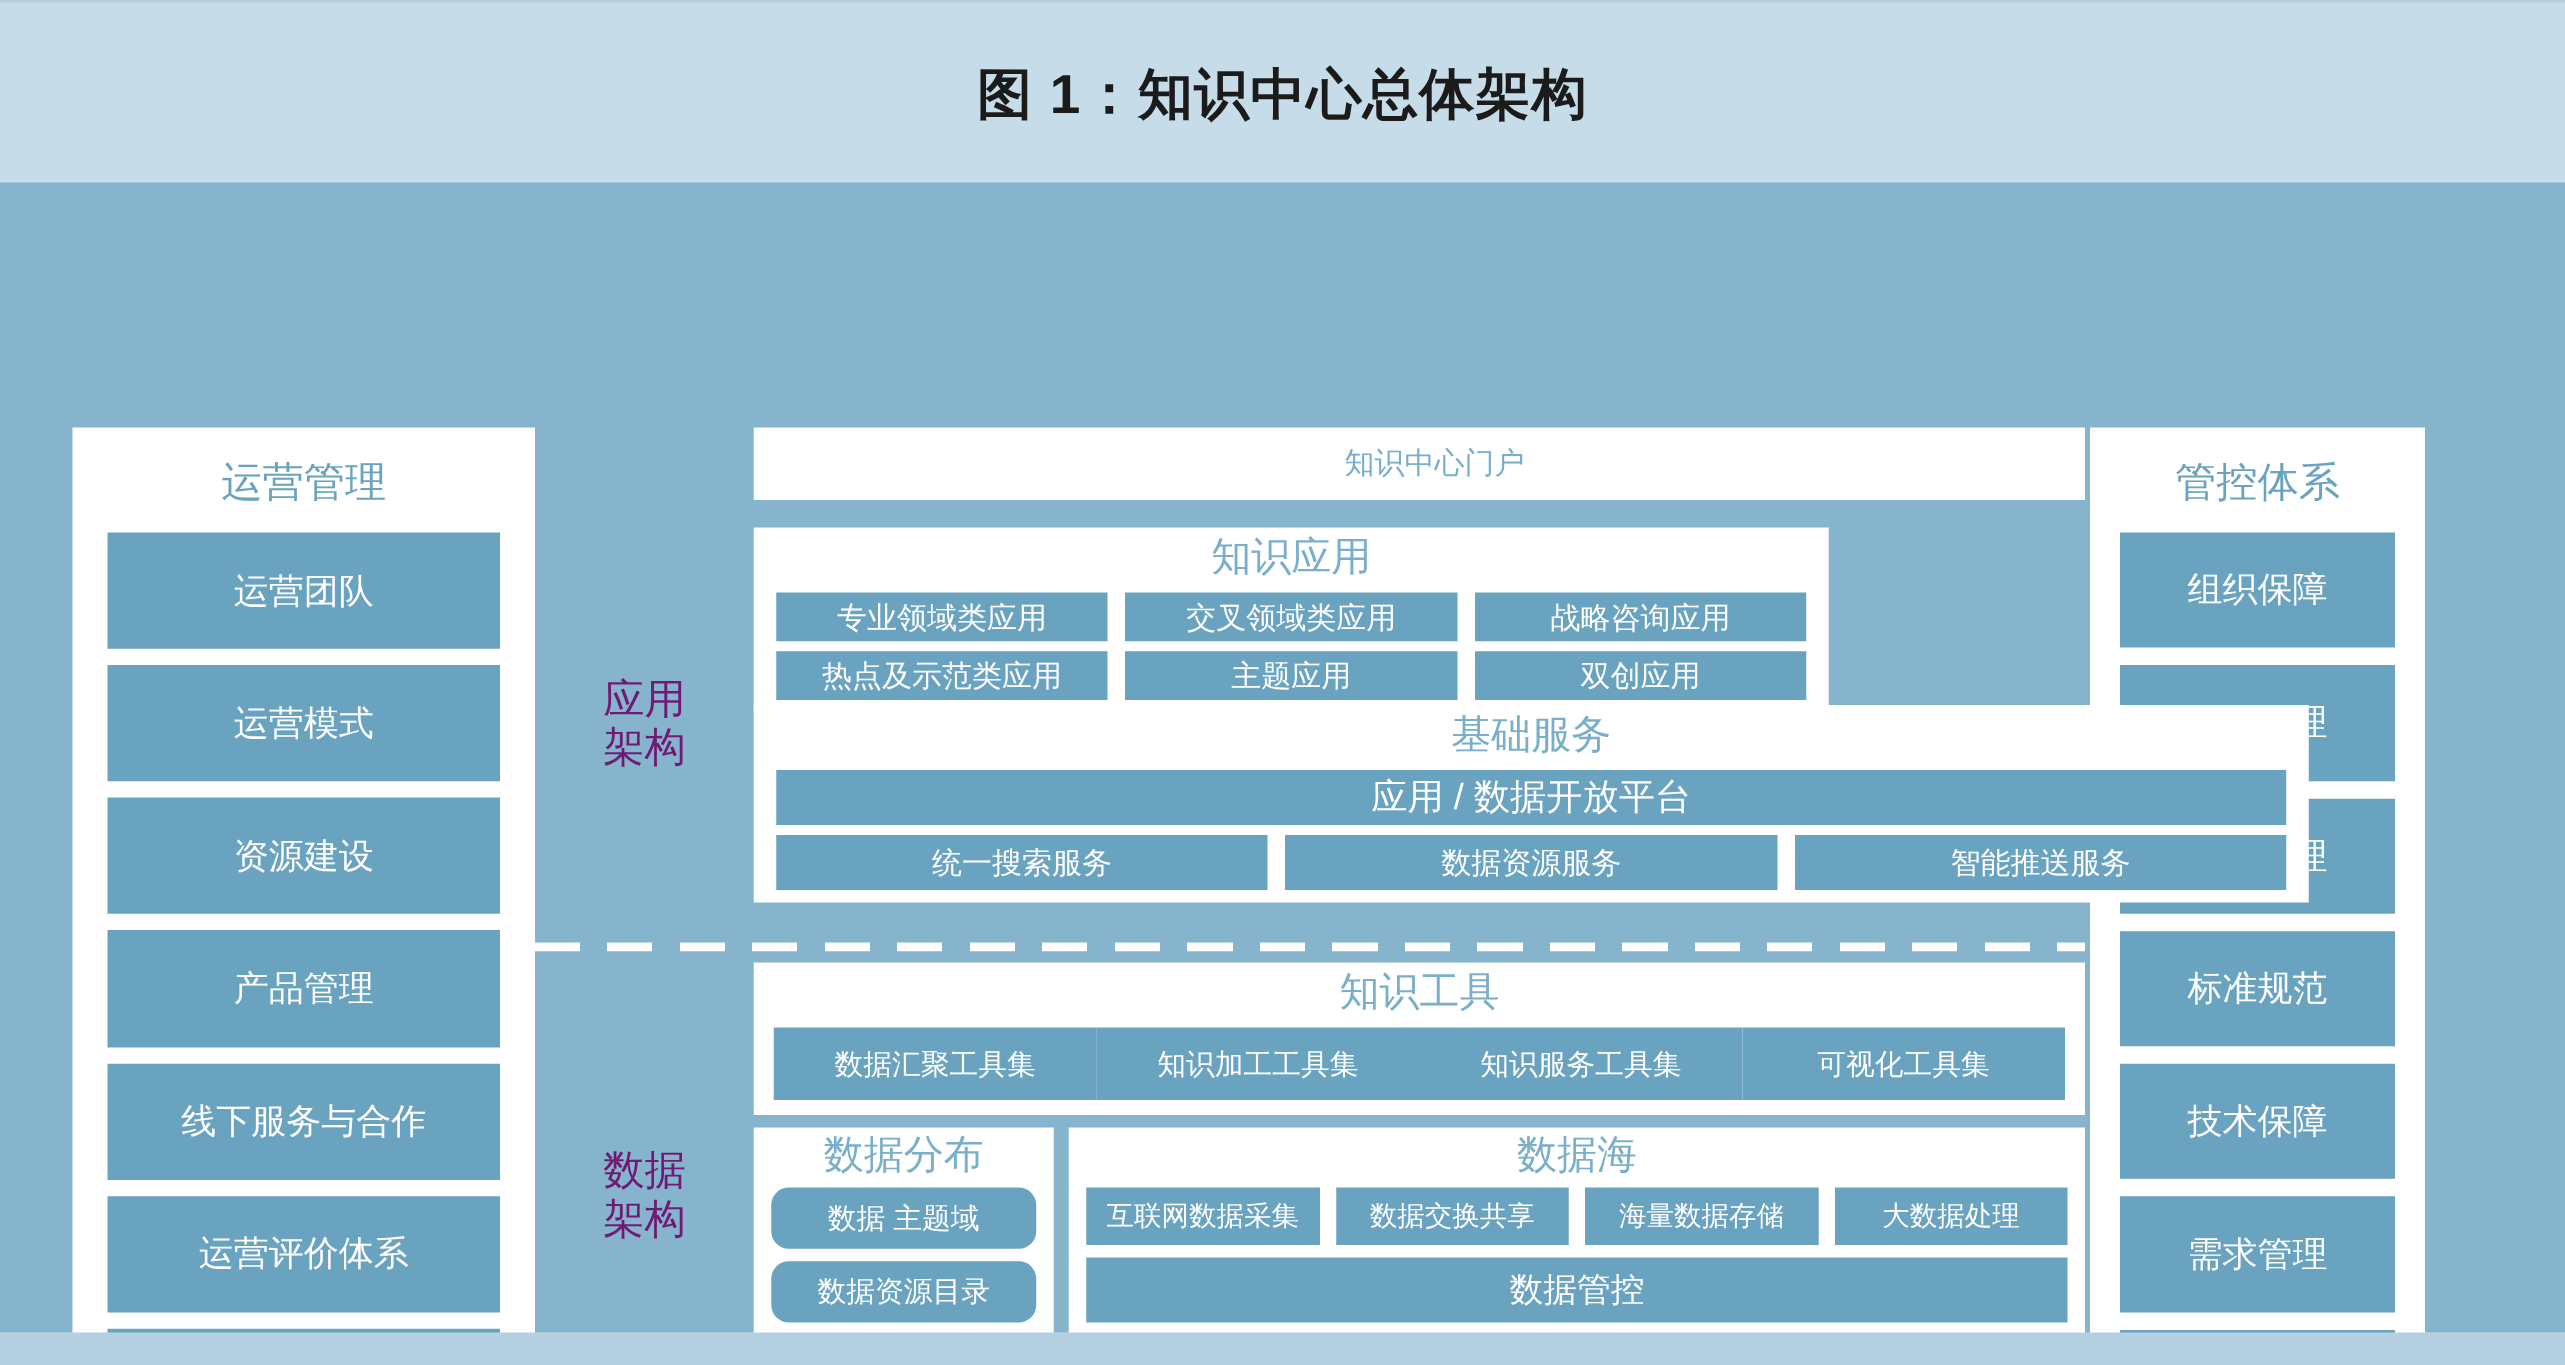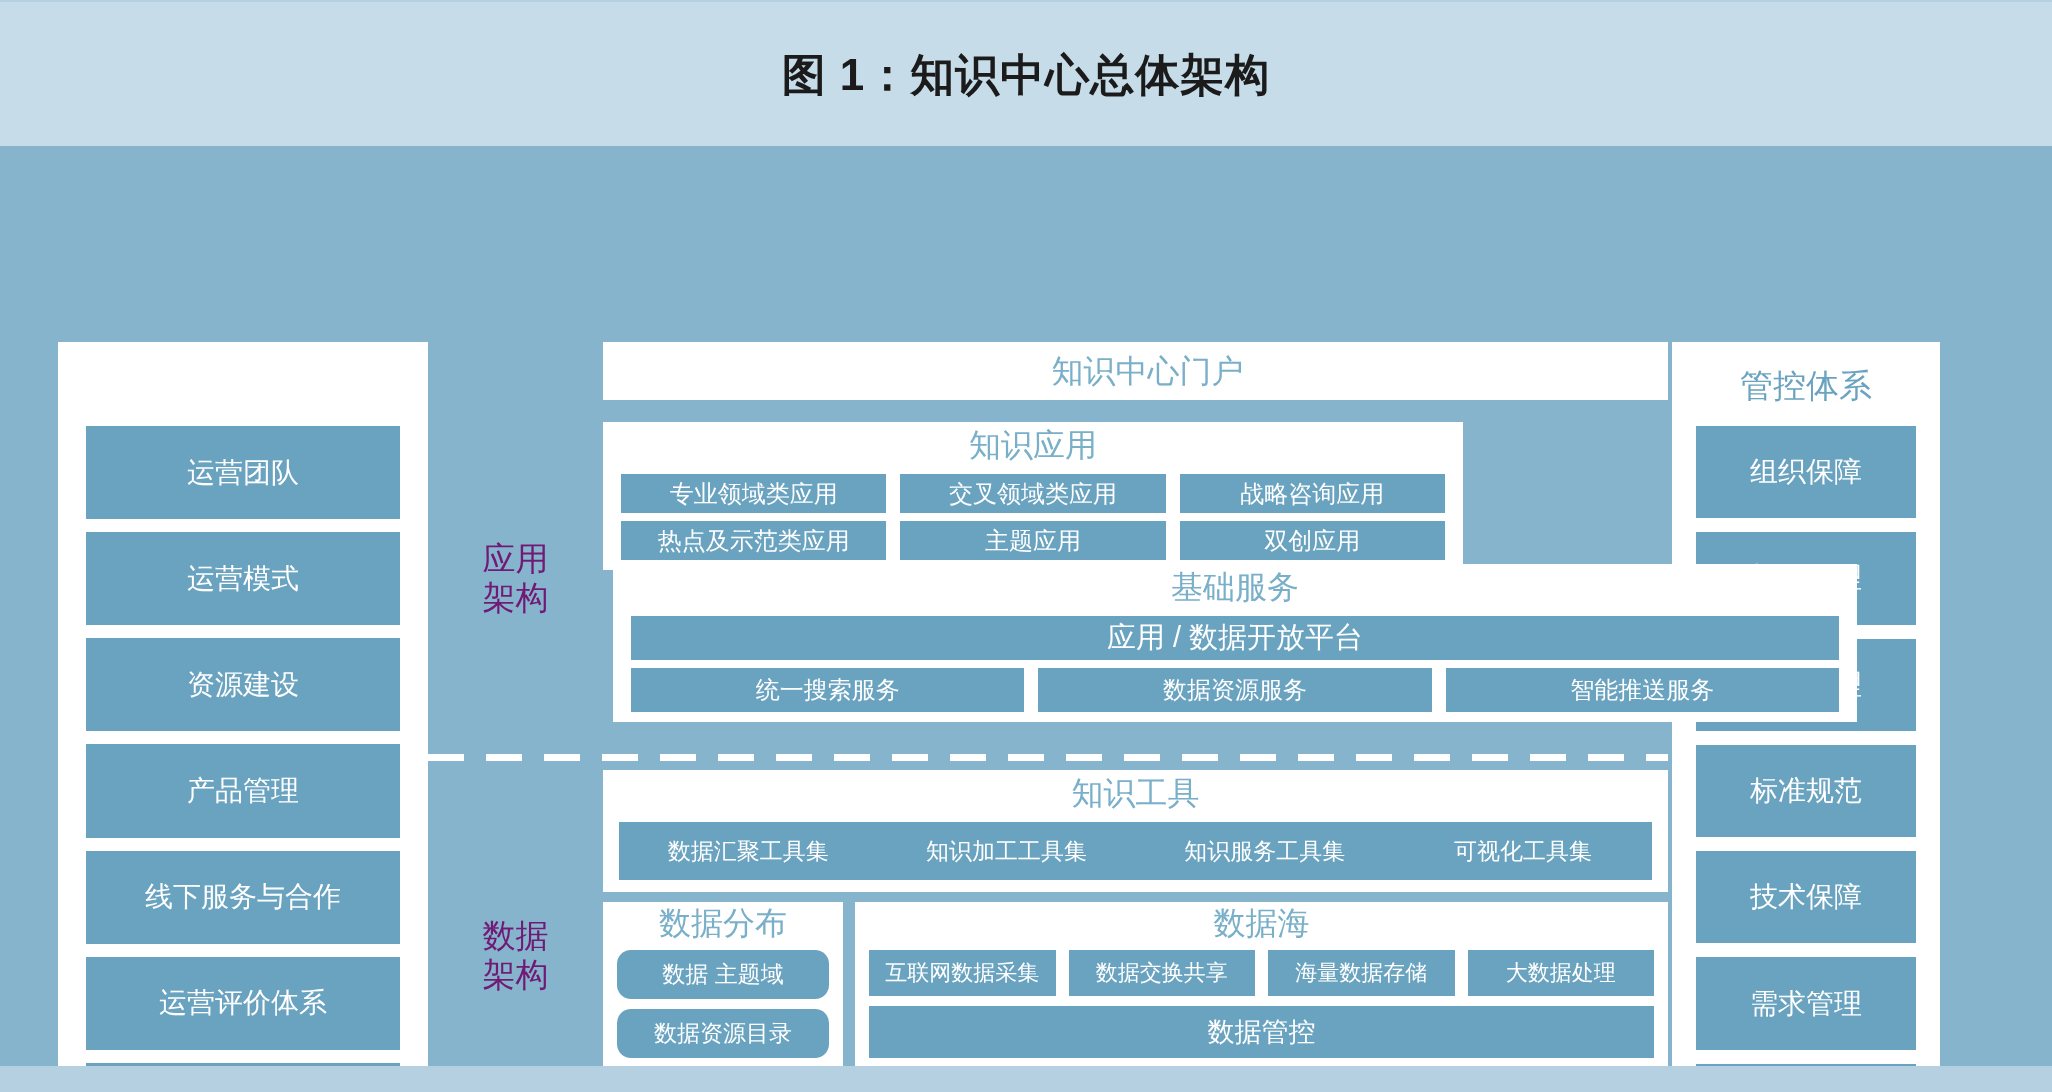--- a/index.html
+++ b/index.html
@@ -87,33 +87,33 @@
     background: repeating-linear-gradient(to right,
       #ffffff 0px, #ffffff 36px, rgba(255,255,255,0) 36px, rgba(255,255,255,0) 58px);
   }
   #sep-1 { top: 412px; }
   #sep-2 { top: 732px; }
 
   
   #portal {
     left: 175px; top: 0; width: 1065px; height: 58px;
   }
-  #portal .panel-title { line-height: 58px; font-size: 32px; padding-left: 24px; }
+  #portal .panel-title { line-height: 58px; font-size: 24px; padding-left: 24px; }
 
   
   #app-panel { left: 175px; top: 80px; width: 860px; height: 148px; }
   #app-panel .panel-title { margin-top: 6px; font-size: 32px; }
   .app-grid {
     position: absolute; left: 18px; right: 18px; top: 52px; bottom: 10px;
     display: grid; grid-template-columns: repeat(3, 1fr);
     grid-template-rows: repeat(2, 1fr); gap: 8px 14px;
   }
 
   
-  #svc-panel { left: 175px; top: 222px; width: 1244px; height: 158px; margin-left: 10px; }
+  #svc-panel { left: 175px; top: 222px; width: 1244px; height: 158px; }
   #svc-panel .panel-title { margin-top: 6px; font-size: 32px; }
   #svc-open {
     position: absolute; left: 18px; right: 18px; top: 52px; height: 44px;
   }
   .svc-grid {
     position: absolute; left: 18px; right: 18px; top: 104px; bottom: 10px;
     display: grid; grid-template-columns: repeat(3, 1fr); gap: 14px;
   }
 
   
@@ -158,20 +158,21 @@
 
 <div class="page">
 
   <div class="header">
     <div class="header-title">图 1：知识中心总体架构</div>
   </div>
 
   <div class="canvas">
 
     <div class="white-panel side-panel" id="left-panel">
+      <div class="side-head">运营管理</div>
       <div class="side-list">
         <div class="chip">运营团队</div>
         <div class="chip">运营模式</div>
         <div class="chip">资源建设</div>
         <div class="chip">产品管理</div>
         <div class="chip">线下服务与合作</div>
         <div class="chip">运营评价体系</div>
         <div class="chip">运营管理平台</div>
       </div>
     </div>

